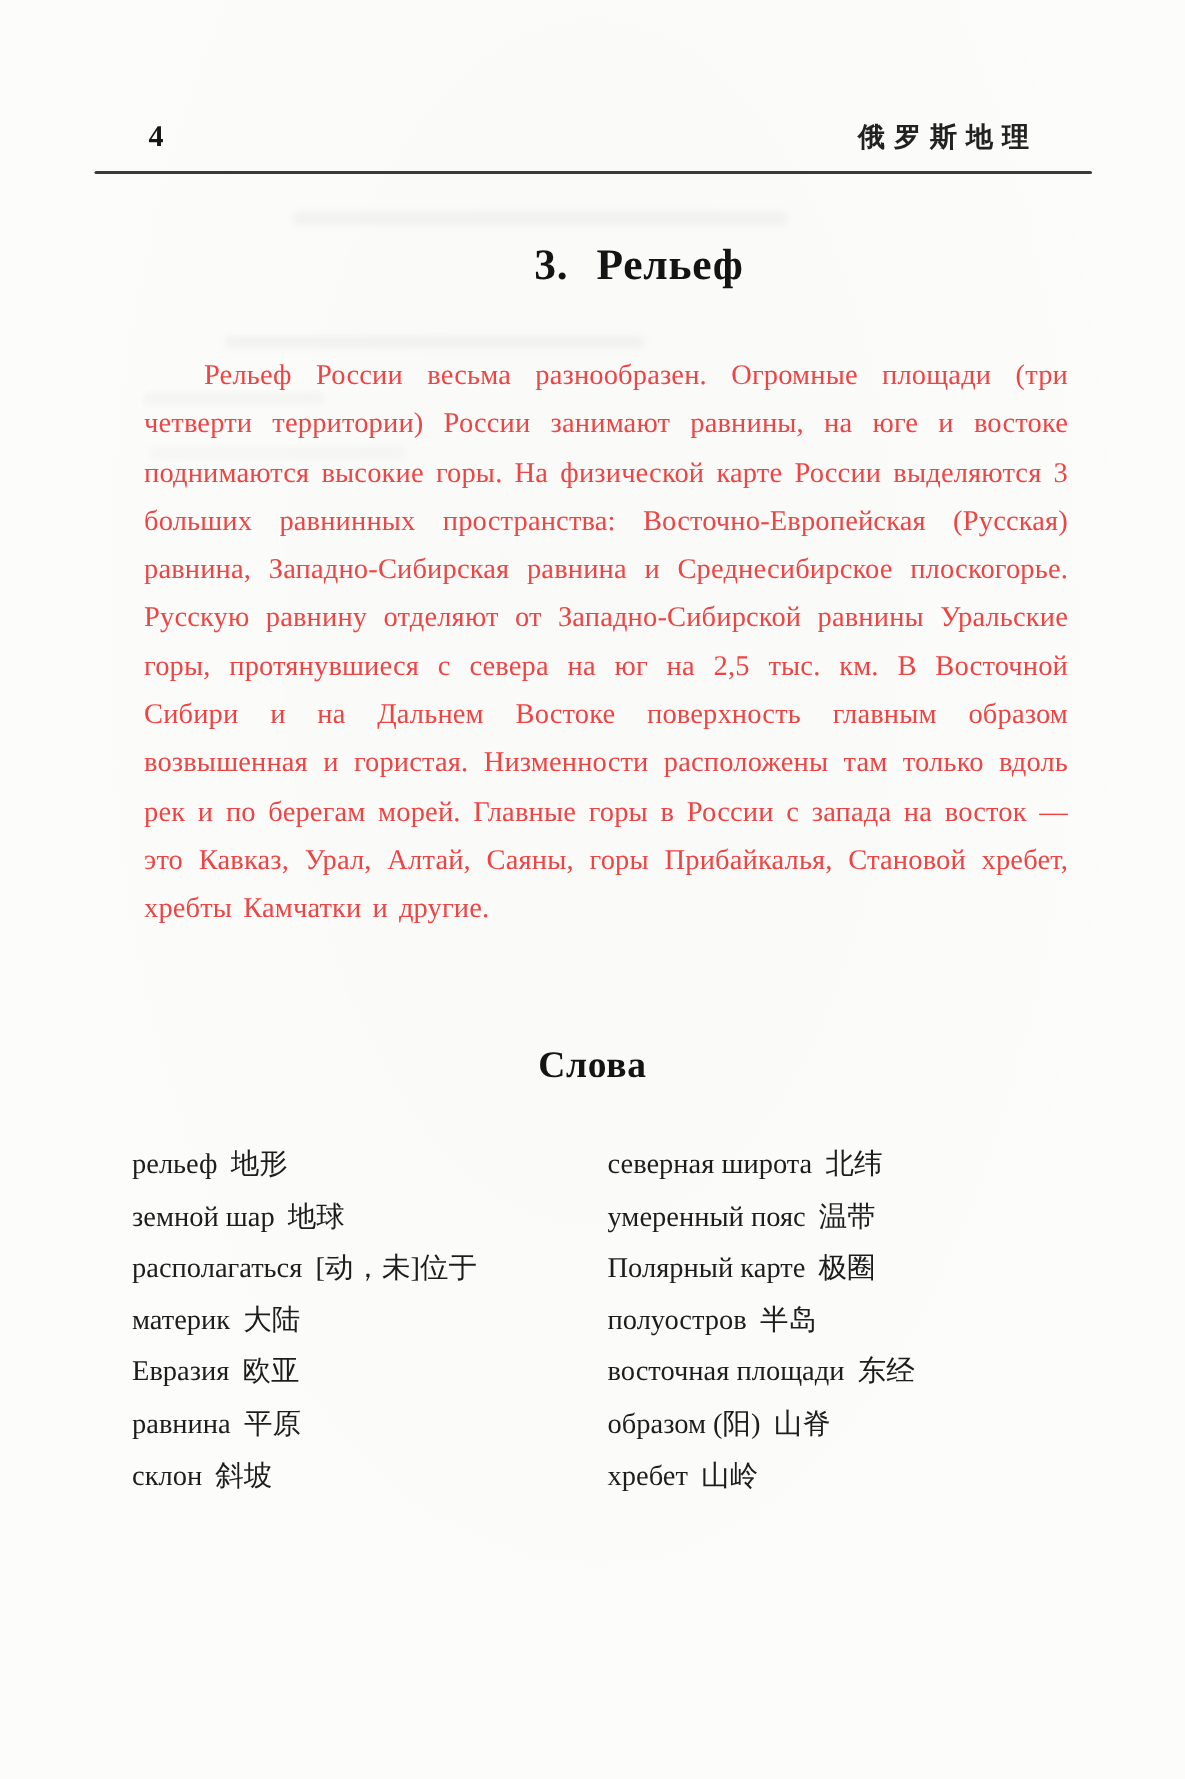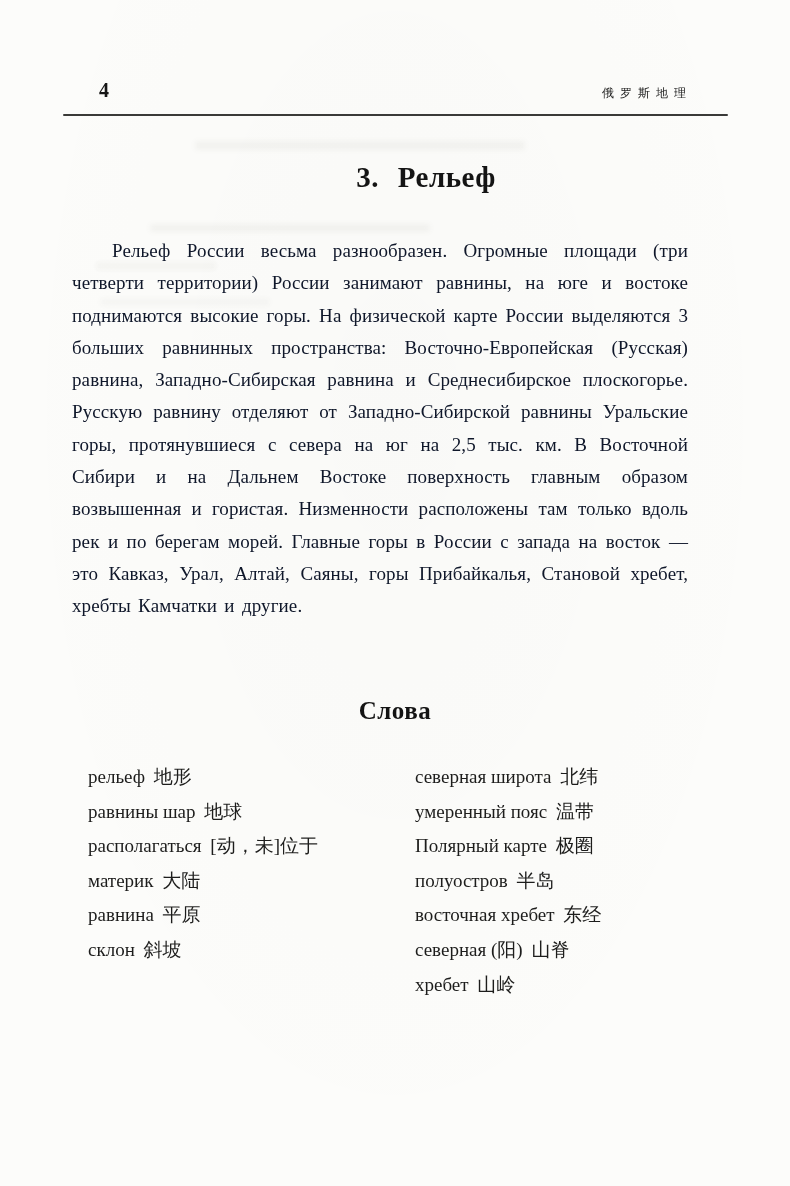--- a/index.html
+++ b/index.html
@@ -28,22 +28,22 @@
     display: flex;
     justify-content: space-between;
     align-items: baseline;
   }
   .page-number {
     font-weight: bold;
     font-size: 20px;
     color: #161616;
   }
   .running-title {
-    font-weight: normal;
-    font-size: 12px;
+    font-weight: bold;
+    font-size: 18px;
     letter-spacing: 6px;
     color: #222;
     font-family: "DejaVu Sans", sans-serif;
   }
   .header-rule {
     position: absolute;
     top: 114px;
     left: 63px;
     width: 665px;
     height: 2px;
@@ -64,30 +64,30 @@
     letter-spacing: 0.5px;
     word-spacing: 11px;
     color: #141414;
     padding-left: 31px;
   }
 
   
   .body-paragraph {
     position: absolute;
     top: 235px;
-    left: 72px;
+    left: 96px;
     width: 616px;
     margin: 0;
     font-size: 19px;
     line-height: 32.3px;
     text-align: justify;
     text-indent: 40px;
     word-spacing: 2.5px;
     letter-spacing: 0.1px;
-    color: #0f172a;
+    color: #ef4444;
   }
 
   
   .vocab-heading {
     position: absolute;
     top: 697px;
     left: 0;
     width: 100%;
     margin: 0;
     text-align: center;
@@ -96,21 +96,20 @@
     letter-spacing: 0.5px;
     color: #141414;
   }
   .vocab-columns {
     position: absolute;
     top: 760px;
     left: 88px;
     right: 58px;
     display: flex;
     align-items: flex-start;
-    gap: 10px;
   }
   .vocab-col {
     list-style: none;
     margin: 0;
     padding: 0;
   }
   .vocab-col.left { width: 317px; flex: 0 0 317px; }
   .vocab-col.right { flex: 1; }
   .vocab-col li {
     font-size: 19px;
@@ -149,28 +148,29 @@
 
 <h1 class="section-title">3. Рельеф</h1>
 
 <p class="body-paragraph">Рельеф России весьма разнообразен. Огромные площади (три четверти территории) России занимают равнины, на юге и востоке поднимаются высокие горы. На физической карте России выделяются 3 больших равнинных пространства: Восточно-Европейская (Русская) равнина, Западно-Сибирская равнина и Среднесибирское плоскогорье. Русскую равнину отделяют от Западно-Сибирской равнины Уральские горы, протянувшиеся с севера на юг на 2,5 тыс. км. В Восточной Сибири и на Дальнем Востоке поверхность главным образом возвышенная и гористая. Низменности расположены там только вдоль рек и по берегам морей. Главные горы в России с запада на восток — это Кавказ, Урал, Алтай, Саяны, горы Прибайкалья, Становой хребет, хребты Камчатки и другие.</p>
 
 <h2 class="vocab-heading">Слова</h2>
 
 <div class="vocab-columns">
   <ul class="vocab-col left">
       <li><span>рельеф</span> <span class="zh">地形</span></li>
-      <li><span>равнины шар</span> <span class="zh">地球</span></li>
+      <li><span>земной шар</span> <span class="zh">地球</span></li>
       <li><span>располагаться</span> <span class="zh">[动，未]位于</span></li>
       <li><span>материк</span> <span class="zh">大陆</span></li>
+      <li><span>Евразия</span> <span class="zh">欧亚</span></li>
       <li><span>равнина</span> <span class="zh">平原</span></li>
       <li><span>склон</span> <span class="zh">斜坡</span></li>
     </ul>
   <ul class="vocab-col right">
       <li><span>северная широта</span> <span class="zh">北纬</span></li>
       <li><span>умеренный пояс</span> <span class="zh">温带</span></li>
       <li><span>Полярный карте</span> <span class="zh">极圈</span></li>
       <li><span>полуостров</span> <span class="zh">半岛</span></li>
-      <li><span>восточная хребет</span> <span class="zh">东经</span></li>
-      <li><span>северная (阳)</span> <span class="zh">山脊</span></li>
+      <li><span>восточная площади</span> <span class="zh">东经</span></li>
+      <li><span>образом (阳)</span> <span class="zh">山脊</span></li>
       <li><span>хребет</span> <span class="zh">山岭</span></li>
     </ul>
 </div>
 
 </body></html>

